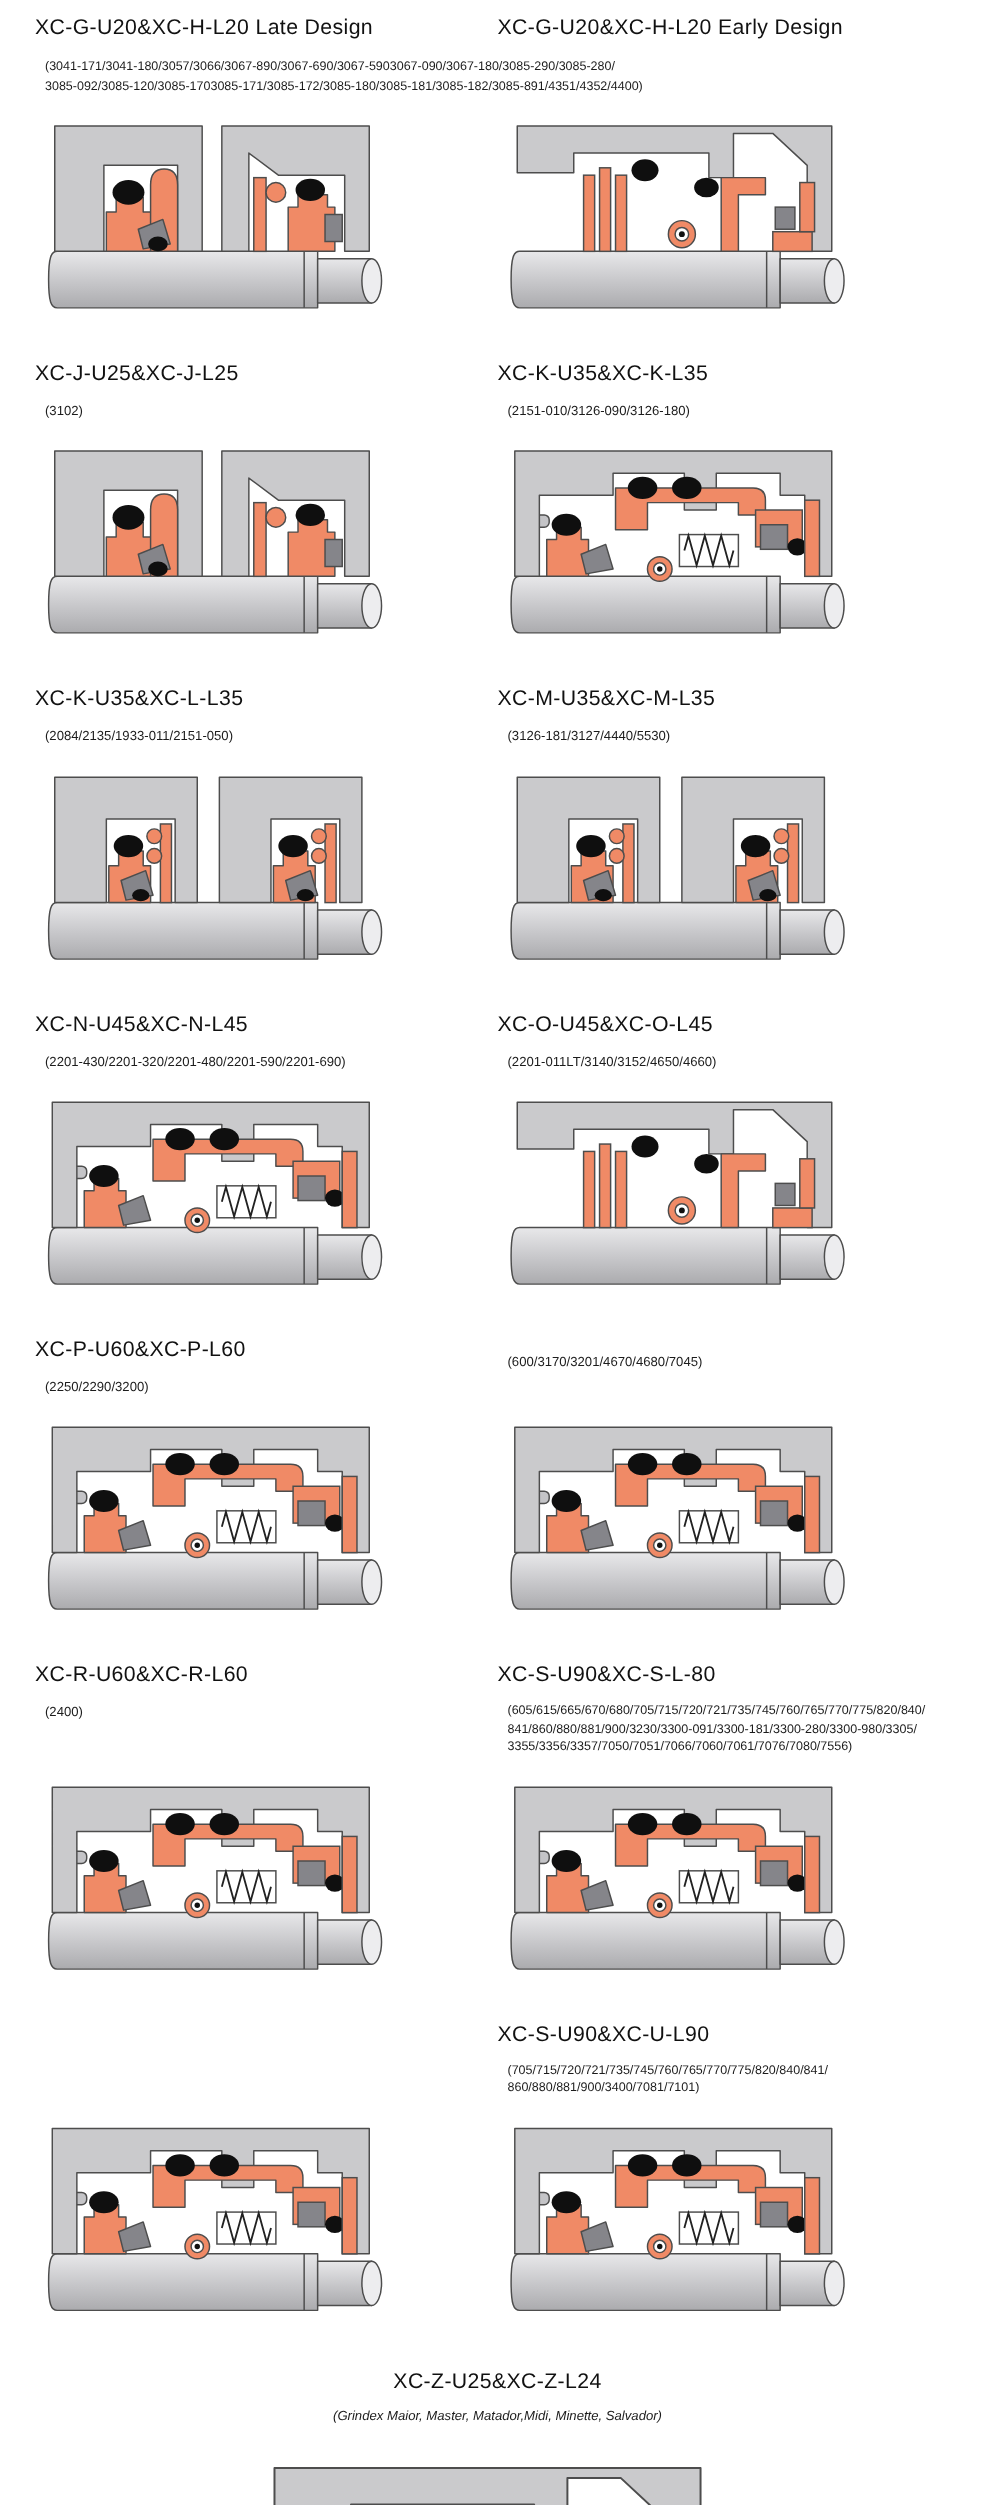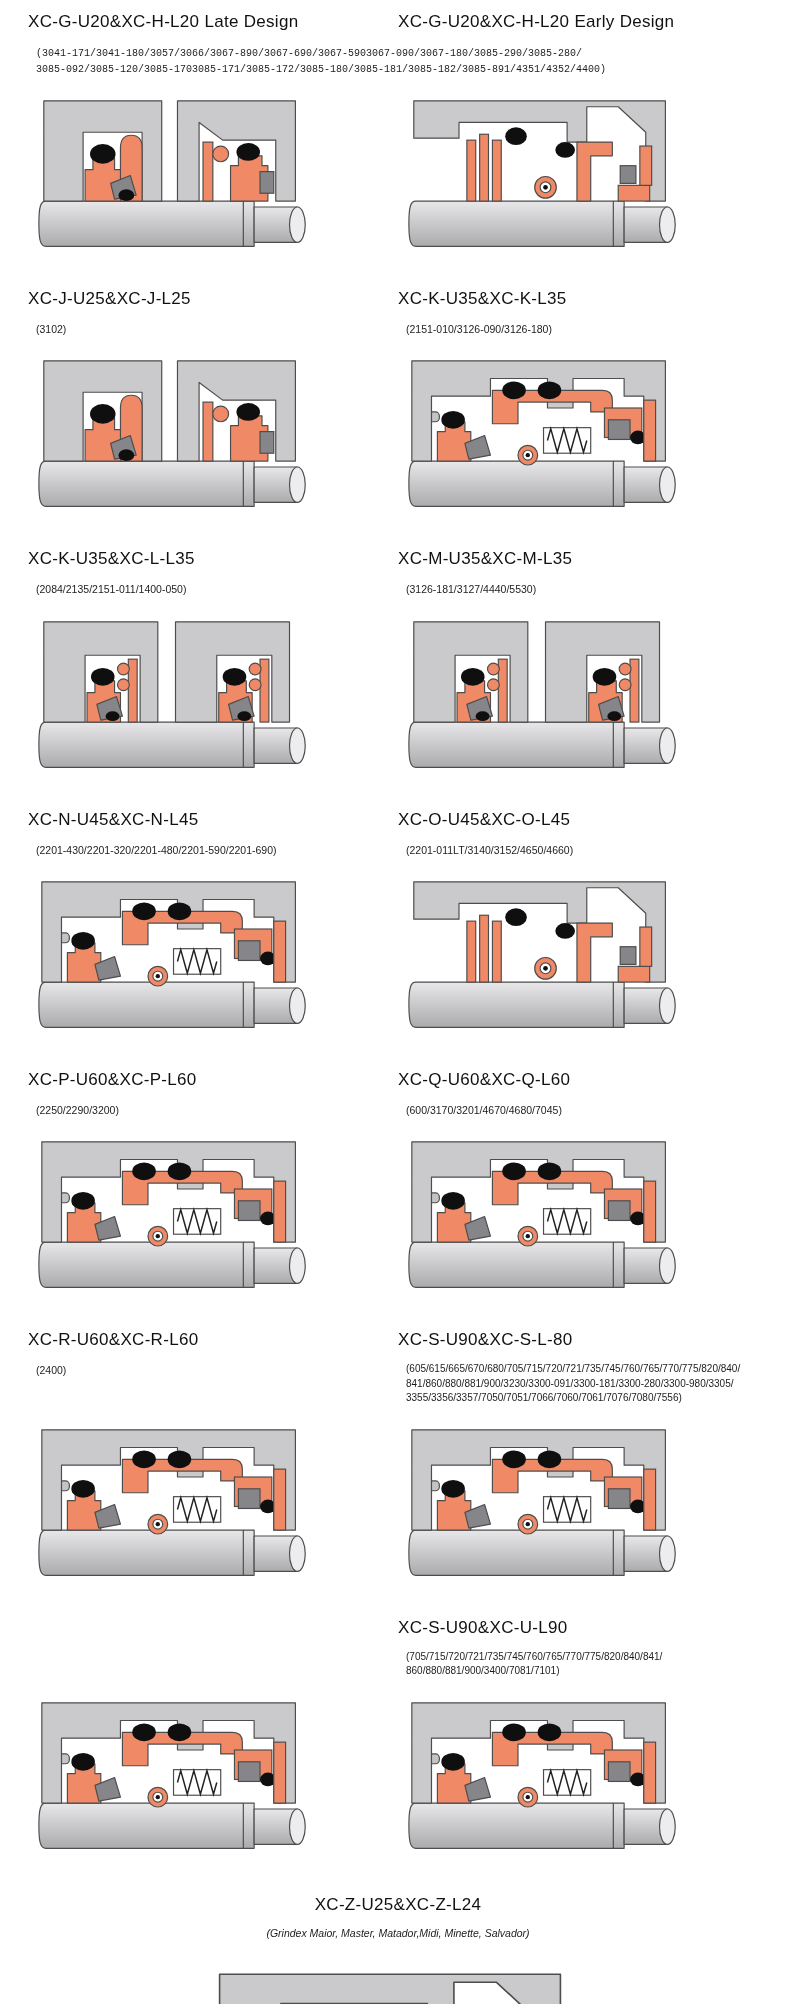--- a/index.html
+++ b/index.html
@@ -5,21 +5,21 @@
   html,body{margin:0;padding:0;background:#ffffff;}
   body{width:796px;font-family:"Liberation Sans",sans-serif;color:#1a1a1a;}
   .page{padding:12px 28px 26px 28px;box-sizing:border-box;}
   .grid{display:grid;grid-template-columns:1fr 1fr;}
   .row{margin-top:26px;}
   .row:first-child{margin-top:0;}
   .cell{display:flex;flex-direction:column;}
   h2.title{font-size:17px;font-weight:400;letter-spacing:.3px;margin:0;color:#111;}
   .sub{font-size:10.5px;line-height:1.55;color:#1c1c1c;white-space:pre-line;margin-top:12px;padding-left:8px;}
   .sub.small{font-size:10px;line-height:1.45;}
-  .sub.mid{font-size:10px;font-family:Liberation Mono, monospace;}
+  .sub.mid{font-size:10px;}
   .shared-sub{margin-top:14px;}
   svg.diagram{margin-top:auto;padding-top:14px;display:block;}
   .bottom{margin-top:30px;text-align:center;}
   .bottom .sub{padding-left:0;margin-top:10px;font-style:italic;}
   .bottom svg.diagram{margin:6px auto 0 auto;}
 </style>
 </head>
 <body>
 
 <div class="page">
@@ -148,21 +148,21 @@
           <rect x="214" y="70" width="22" height="20" fill="#85858A" stroke="#4D4D4D" stroke-width="1.2" rx="0"></rect>
           <ellipse cx="244" cy="88" rx="8" ry="7" fill="#0F0F0F" stroke="none" stroke-width="1.2"></ellipse>
           <rect x="250" y="50" width="12" height="62" fill="#F08A66" stroke="#4D4D4D" stroke-width="1.2" rx="0"></rect>
         </svg>
     </div>
   </section>
 
   <section class="row grid">
     <div class="cell">
       <h2 class="title">XC-K-U35&amp;XC-L-L35</h2>
-      <div class="sub">(2084/2135/2151-011/1400-050)</div>
+      <div class="sub">(2084/2135/1933-011/2151-050)</div>
       <svg class="diagram" width="295" height="172" viewBox="0 0 300 175">
           <defs>
             <linearGradient id="shg5" x1="0" y1="0" x2="0" y2="1">
               <stop offset="0" stop-color="#E8E8EA"></stop>
               <stop offset="0.55" stop-color="#C6C6C9"></stop>
               <stop offset="1" stop-color="#ABABAE"></stop>
             </linearGradient>
           </defs>
           <path d="M18,112 C13,112 11,117 11,135 C11,153 13,158 18,158 L230,158 L230,112 Z" fill="url(#shg5)" stroke="#4D4D4D" stroke-width="1.2" stroke-linejoin="round"></path>
           <line x1="219" y1="112" x2="219" y2="158" stroke="#4D4D4D" stroke-width="1.2"></line>
@@ -317,21 +317,20 @@
           <circle cx="132" cy="106" r="10" fill="#F08A66" stroke="#4D4D4D" stroke-width="1.2"></circle>
           <circle cx="132" cy="106" r="5" fill="#ffffff" stroke="#4D4D4D" stroke-width="1.2"></circle>
           <circle cx="132" cy="106" r="2.2" fill="#111"></circle>
           <rect x="210" y="58" width="38" height="30" fill="#F08A66" stroke="#4D4D4D" stroke-width="1.2" rx="0"></rect>
           <rect x="214" y="70" width="22" height="20" fill="#85858A" stroke="#4D4D4D" stroke-width="1.2" rx="0"></rect>
           <ellipse cx="244" cy="88" rx="8" ry="7" fill="#0F0F0F" stroke="none" stroke-width="1.2"></ellipse>
           <rect x="250" y="50" width="12" height="62" fill="#F08A66" stroke="#4D4D4D" stroke-width="1.2" rx="0"></rect>
         </svg>
     </div>
     <div class="cell">
-      <h2 class="title">XC-Q-U60&amp;XC-Q-L60</h2>
       <div class="sub">(600/3170/3201/4670/4680/7045)</div>
       <svg class="diagram" width="295" height="172" viewBox="0 0 300 175">
           <defs>
             <linearGradient id="shg10" x1="0" y1="0" x2="0" y2="1">
               <stop offset="0" stop-color="#E8E8EA"></stop>
               <stop offset="0.55" stop-color="#C6C6C9"></stop>
               <stop offset="1" stop-color="#ABABAE"></stop>
             </linearGradient>
           </defs>
           <path d="M18,112 C13,112 11,117 11,135 C11,153 13,158 18,158 L230,158 L230,112 Z" fill="url(#shg10)" stroke="#4D4D4D" stroke-width="1.2" stroke-linejoin="round"></path>

